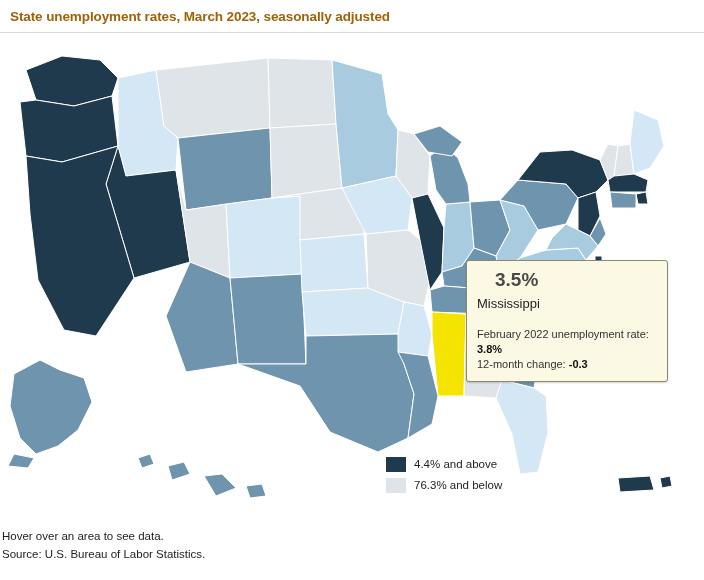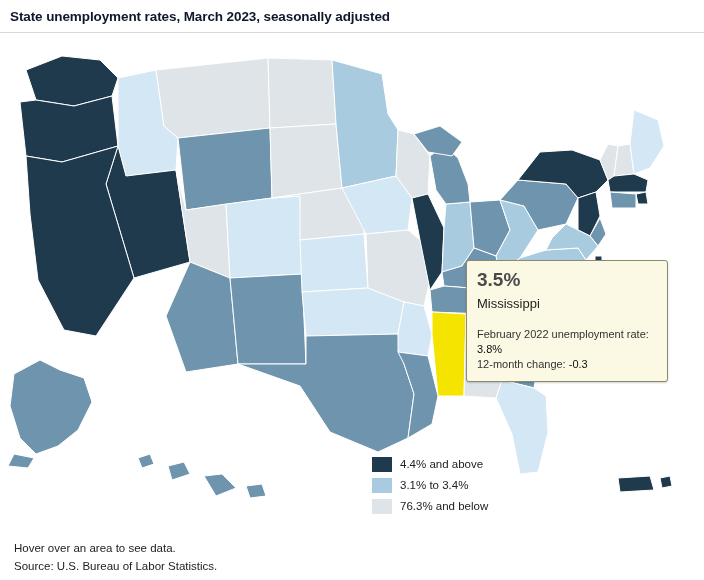--- a/index.html
+++ b/index.html
@@ -19,21 +19,21 @@
     position: relative;
     width: 704px;
     height: 580px;
   }
   .title {
     position: absolute;
     left: 10px;
     top: 9px;
     font-size: 13.5px;
     font-weight: bold;
-    color: #0f172a;
+    color: #a16207;
     letter-spacing: -0.1px;
   }
   .title-rule {
     position: absolute;
     left: 0;
     top: 32px;
     width: 704px;
     height: 1px;
     background: #d8d8d8;
   }
@@ -64,40 +64,41 @@
     border-radius: 3px;
     padding: 8px 10px 9px 10px;
     box-shadow: 0 1px 2px rgba(0,0,0,0.18);
   }
   #tooltip .tt-rate {
     font-size: 19px;
     font-weight: bold;
     color: #4a4a4a;
     line-height: 22px;
     margin-bottom: 5px;
+    margin-left: 18px;
   }
   #tooltip .tt-state {
     font-size: 13px;
     color: #222;
     line-height: 16px;
     margin-bottom: 15px;
   }
   #tooltip .tt-row {
     font-size: 11px;
     color: #333;
     line-height: 15px;
   }
   #tooltip .tt-row b {
-    font-weight: normal;
+    font-weight: bold;
     color: #111;
   }
   
   #legend {
     position: absolute;
-    left: 372px;
+    left: 386px;
     top: 455px;
     width: 180px;
   }
   .legend-item {
     display: flex;
     align-items: center;
     height: 19px;
     margin-bottom: 2px;
     cursor: pointer;
   }
@@ -108,24 +109,23 @@
     flex: 0 0 auto;
   }
   .legend-label {
     font-size: 11.5px;
     color: #222;
     line-height: 15px;
   }
   
   #footer {
     position: absolute;
-    left: 14px;
+    left: 2px;
     top: 528px;
     width: 420px;
-    margin-top: 12px;
   }
   #footer div {
     font-size: 11.5px;
     color: #222;
     line-height: 17.5px;
   }
 </style>
 </head>
 <body>
 
@@ -216,24 +216,20 @@
       <b>-0.3</b>
     </div>
   </div>
 
   <div id="legend">
     <div class="legend-item">
       <span class="legend-swatch" style="background: rgb(31, 58, 77);"></span>
       <span class="legend-label">4.4% and above</span>
     </div>
     <div class="legend-item">
-      <span class="legend-swatch" style="background: rgb(168, 203, 224);"></span>
-      <span class="legend-label">3.1% to 3.4%</span>
-    </div>
-    <div class="legend-item">
       <span class="legend-swatch" style="background: rgb(223, 228, 232);"></span>
       <span class="legend-label">76.3% and below</span>
     </div>
   </div>
 
   <div id="footer">
     <div>Hover over an area to see data.</div>
     <div>Source: U.S. Bureau of Labor Statistics.</div>
   </div>
 

